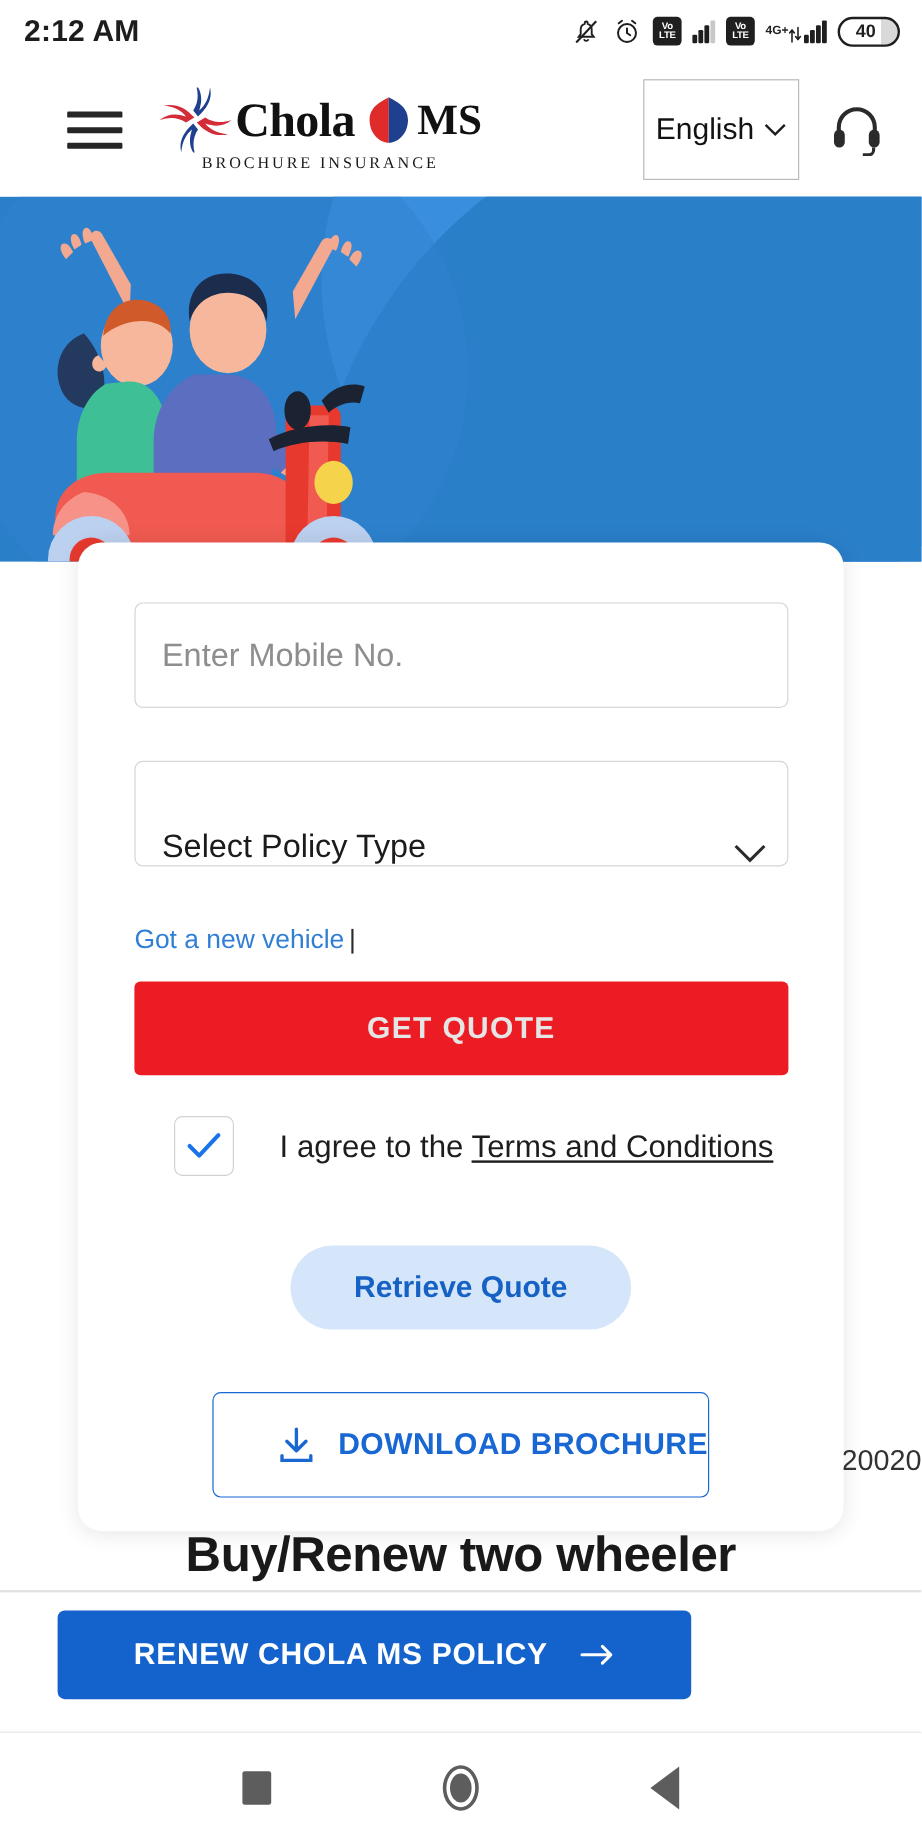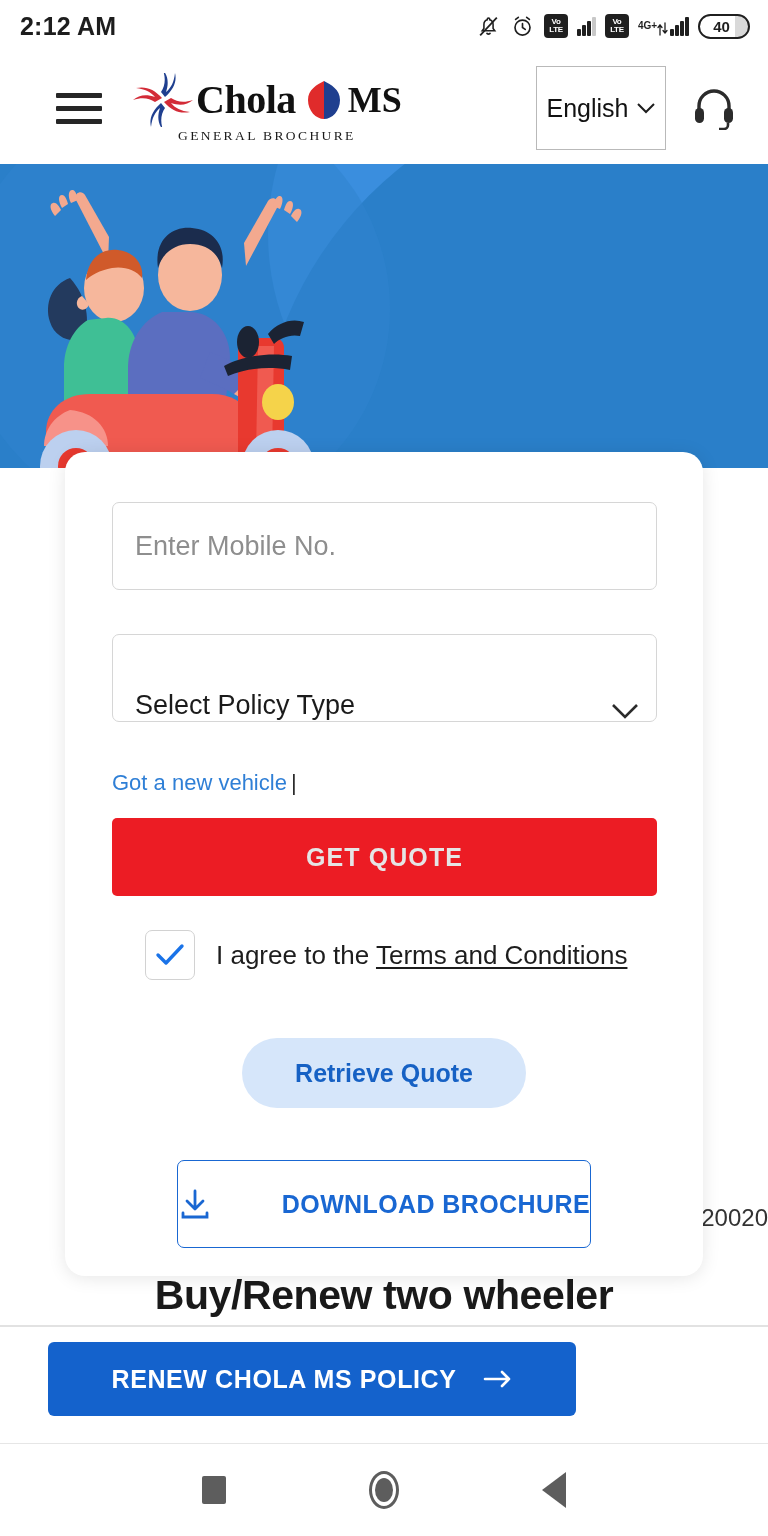--- a/index.html
+++ b/index.html
@@ -95,38 +95,38 @@
 
   .newveh{ position:absolute; left:47px; top:318px; font-size:22px; color:#2f7fd6; }
   .newveh .pipe{ color:#2b2b2b; margin-left:4px; }
 
   .btn-quote{
     position:absolute; left:47px; top:366px; width:545px; height:78px;
     background:#ec1c24; border:none; border-radius:5px; color:#e5e5e5;
     font-size:25px; font-weight:700; letter-spacing:1.1px; cursor:pointer;
   }
 
-  .agree{ position:absolute; left:80px; top:478px; display:flex; align-items:center; gap:21px; }
+  .agree{ position:absolute; left:80px; top:478px; display:flex; align-items:center; gap:38px; }
   .cbx{
     width:50px;height:50px;border:1.5px solid #d2d2d2;border-radius:7px;background:#fff;
     display:flex;align-items:center;justify-content:center; cursor:pointer;
   }
   .agree-text{ font-size:26px; color:#1d1d1d; }
   .agree-text u{ text-underline-offset:3px; }
 
   .btn-retrieve{
     position:absolute; left:177px; top:586px; width:284px; height:70px;
     background:#d6e6fa; border:none; border-radius:36px;
     color:#1661c4; font-size:25px; font-weight:700; cursor:pointer;
   }
   .btn-brochure{
     position:absolute; left:112px; top:708px; width:414px; height:88px;
     background:#fff; border:1.6px solid #1967d2; border-radius:7px;
     color:#1967d2; font-size:25px; font-weight:700; letter-spacing:.4px;
-    display:flex; align-items:center; justify-content:space-between; gap:18px; cursor:pointer;
+    display:flex; align-items:center; justify-content:flex-end; gap:18px; cursor:pointer;
   }
 
   
   .behind{ position:absolute; top:1142px; left:0; width:768px; height:190px; background:#fff; z-index:1;}
   .crumb{ position:absolute; left:75px; top:18px; font-size:24px; color:#8d8d8d; }
   .phone-frag{ position:absolute; right:0px; top:62px; font-size:24px; color:#333; }
   .page-title{
     position:absolute; left:0; top:130px; width:768px; text-align:center;
     font-size:41px; font-weight:700; color:#1a1a1a; letter-spacing:-.4px;
   }
@@ -231,21 +231,21 @@
           <path d="M33 24c9-8 12-16 10-24-1 9-4 15-9 19 3-9 2-16-3-22 3 9 2 16-2 22z" fill="#1f3f8f"></path>
           <path d="M29 30c-9 8-12 16-10 24 1-9 4-15 9-19-3 9-2 16 3 22-3-9-2-16 2-22z" fill="#1f3f8f"></path>
         </svg>
         <div class="logo-word">Chola</div>
         <svg width="40" height="42" viewBox="0 0 40 42" style="margin-left:6px;">
           <path d="M20 2c-7 4-16 8-16 19 0 11 8 19 16 19z" fill="#e02b2b"></path>
           <path d="M20 2c7 4 16 8 16 19 0 11-8 19-16 19z" fill="#1f3f8f"></path>
         </svg>
         <div class="logo-ms">MS</div>
       </div>
-      <div class="logo-sub">GENERAL BROCHURE</div>
+      <div class="logo-sub">BROCHURE INSURANCE</div>
     </div>
 
     <div class="lang-box">
       <span>English</span>
       <svg width="20" height="13" viewBox="0 0 20 13">
         <path d="M2 2l8 8 8-8" fill="none" stroke="#1d1d1d" stroke-width="2"></path>
       </svg>
     </div>
 
     <div class="headset">

